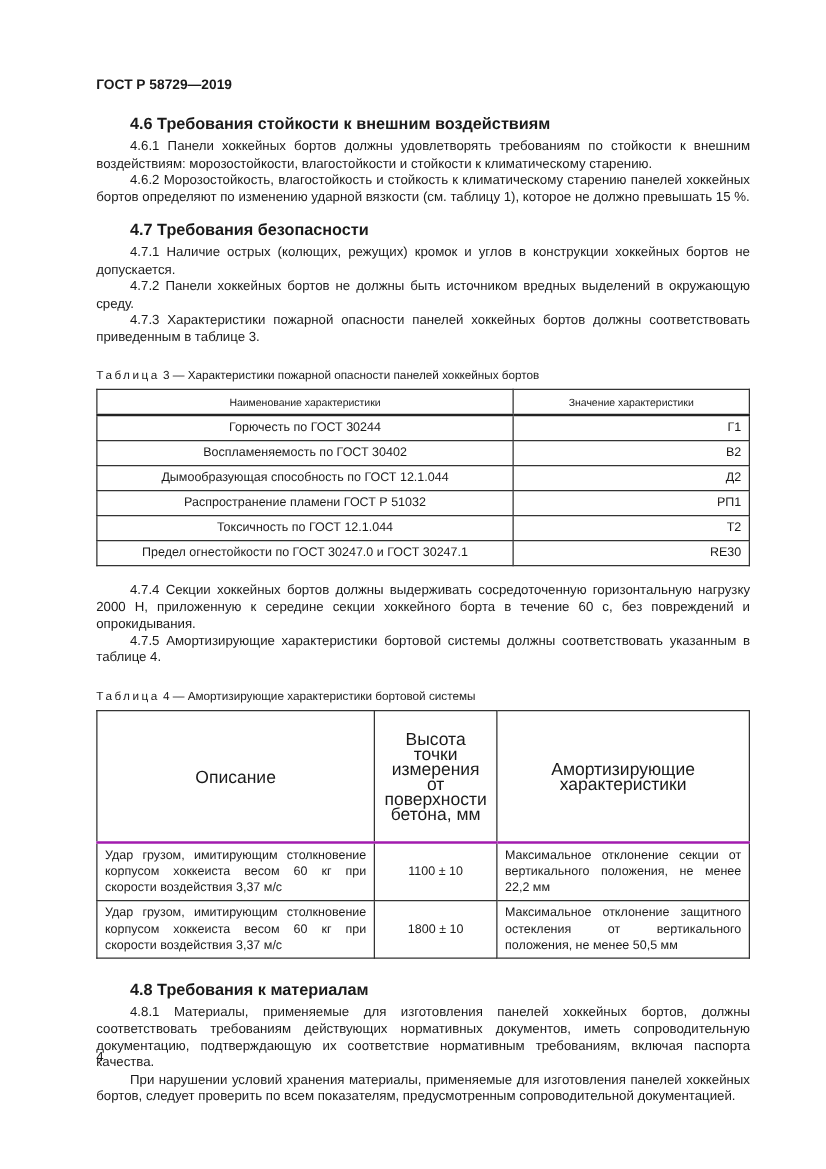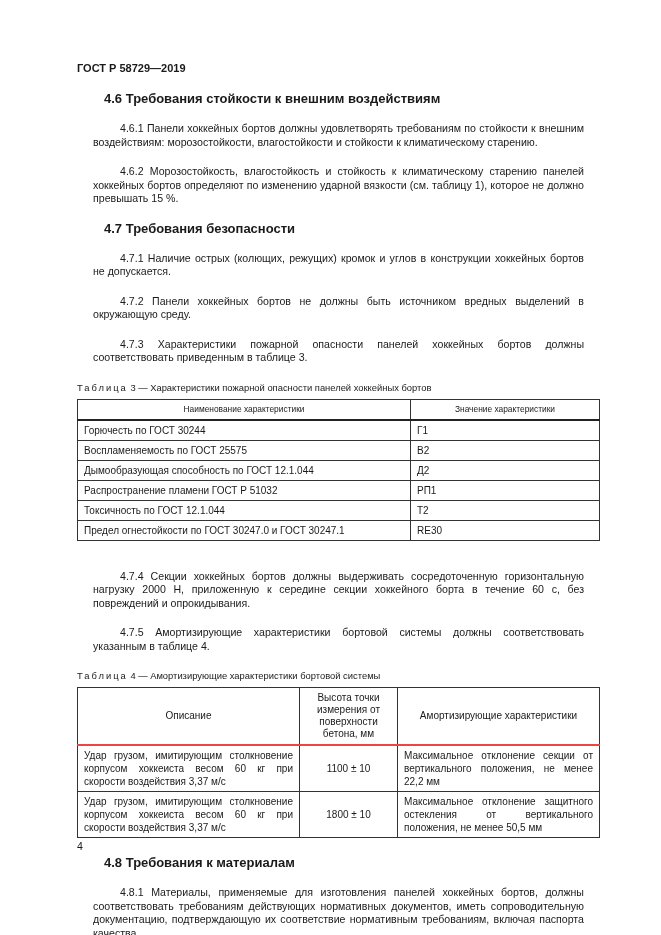--- a/index.html
+++ b/index.html
@@ -1,30 +1,30 @@
 <!DOCTYPE html>
 <html><head>
 <meta charset="utf-8">
 <style>
   html, body { margin:0; padding:0; background:#fff; }
   body { width:661px; height:935px; position:relative; overflow:hidden;
          font-family:"Liberation Sans", sans-serif; color:#1a1a1a; font-size:10.6px; }
   .header { position:absolute; left:77px; top:62px; font-weight:bold; font-size:11px;text-align:center; }
   .content { position:absolute; left:77px; top:92px; width:523px; }
   h3 { font-size:13px; font-weight:bold; margin:0 0 5px 0; padding-left:27px; line-height:14px; }
-  p { margin:16px; line-height:13.5px; text-align:justify; text-indent:27px; }
+  p { margin:0; line-height:13.5px; text-align:justify; text-indent:27px; }
   .sec { margin-bottom:12px; }
   .tcap { font-size:9.4px; margin:17px 0 6px 0; }
   .tcap .sp { letter-spacing:2px; }
   table { border-collapse:collapse; width:523px; }
   td, th { border:1px solid #333; padding:0 6px; font-weight:normal; }
   .t3 th { font-size:8.4px; height:19px; border-bottom:2px solid #222; }
-  .t3 td { height:19px; font-size:10px; }
-  .t3 td.v { text-align:left; }
-  .t4 th { font-size:10px; text-align:center; border-bottom:2px solid #ef4444; line-height:12px; padding:4px 6px; }
+  .t3 td { height:19px; font-size:10px;text-align:center; }
+  .t3 td.v { text-align:right; }
+  .t4 th { font-size:14px; text-align:center; border-bottom:2px solid #a21caf; line-height:12px; padding:16px 6px; }
   .t4 td { font-size:10px; line-height:13px; padding:3px 6px; vertical-align:middle; }
   .t4 td.d { text-align:justify; }
   .t4 td.c { text-align:center; }
   .pageno { position:absolute; left:77px; top:840px; font-size:10.6px; }
 </style>
 </head>
 <body>
 
 <div class="header">ГОСТ Р 58729—2019</div>
 
@@ -53,21 +53,21 @@
       <tbody>
           <tr>
         <th>Наименование характеристики</th>
         <th>Значение характеристики</th>
       </tr>
       <tr>
             <td>Горючесть по ГОСТ 30244</td>
             <td class="v">Г1</td>
           </tr>
       <tr>
-            <td>Воспламеняемость по ГОСТ 25575</td>
+            <td>Воспламеняемость по ГОСТ 30402</td>
             <td class="v">В2</td>
           </tr>
       <tr>
             <td>Дымообразующая способность по ГОСТ 12.1.044</td>
             <td class="v">Д2</td>
           </tr>
       <tr>
             <td>Распространение пламени ГОСТ Р 51032</td>
             <td class="v">РП1</td>
           </tr>

